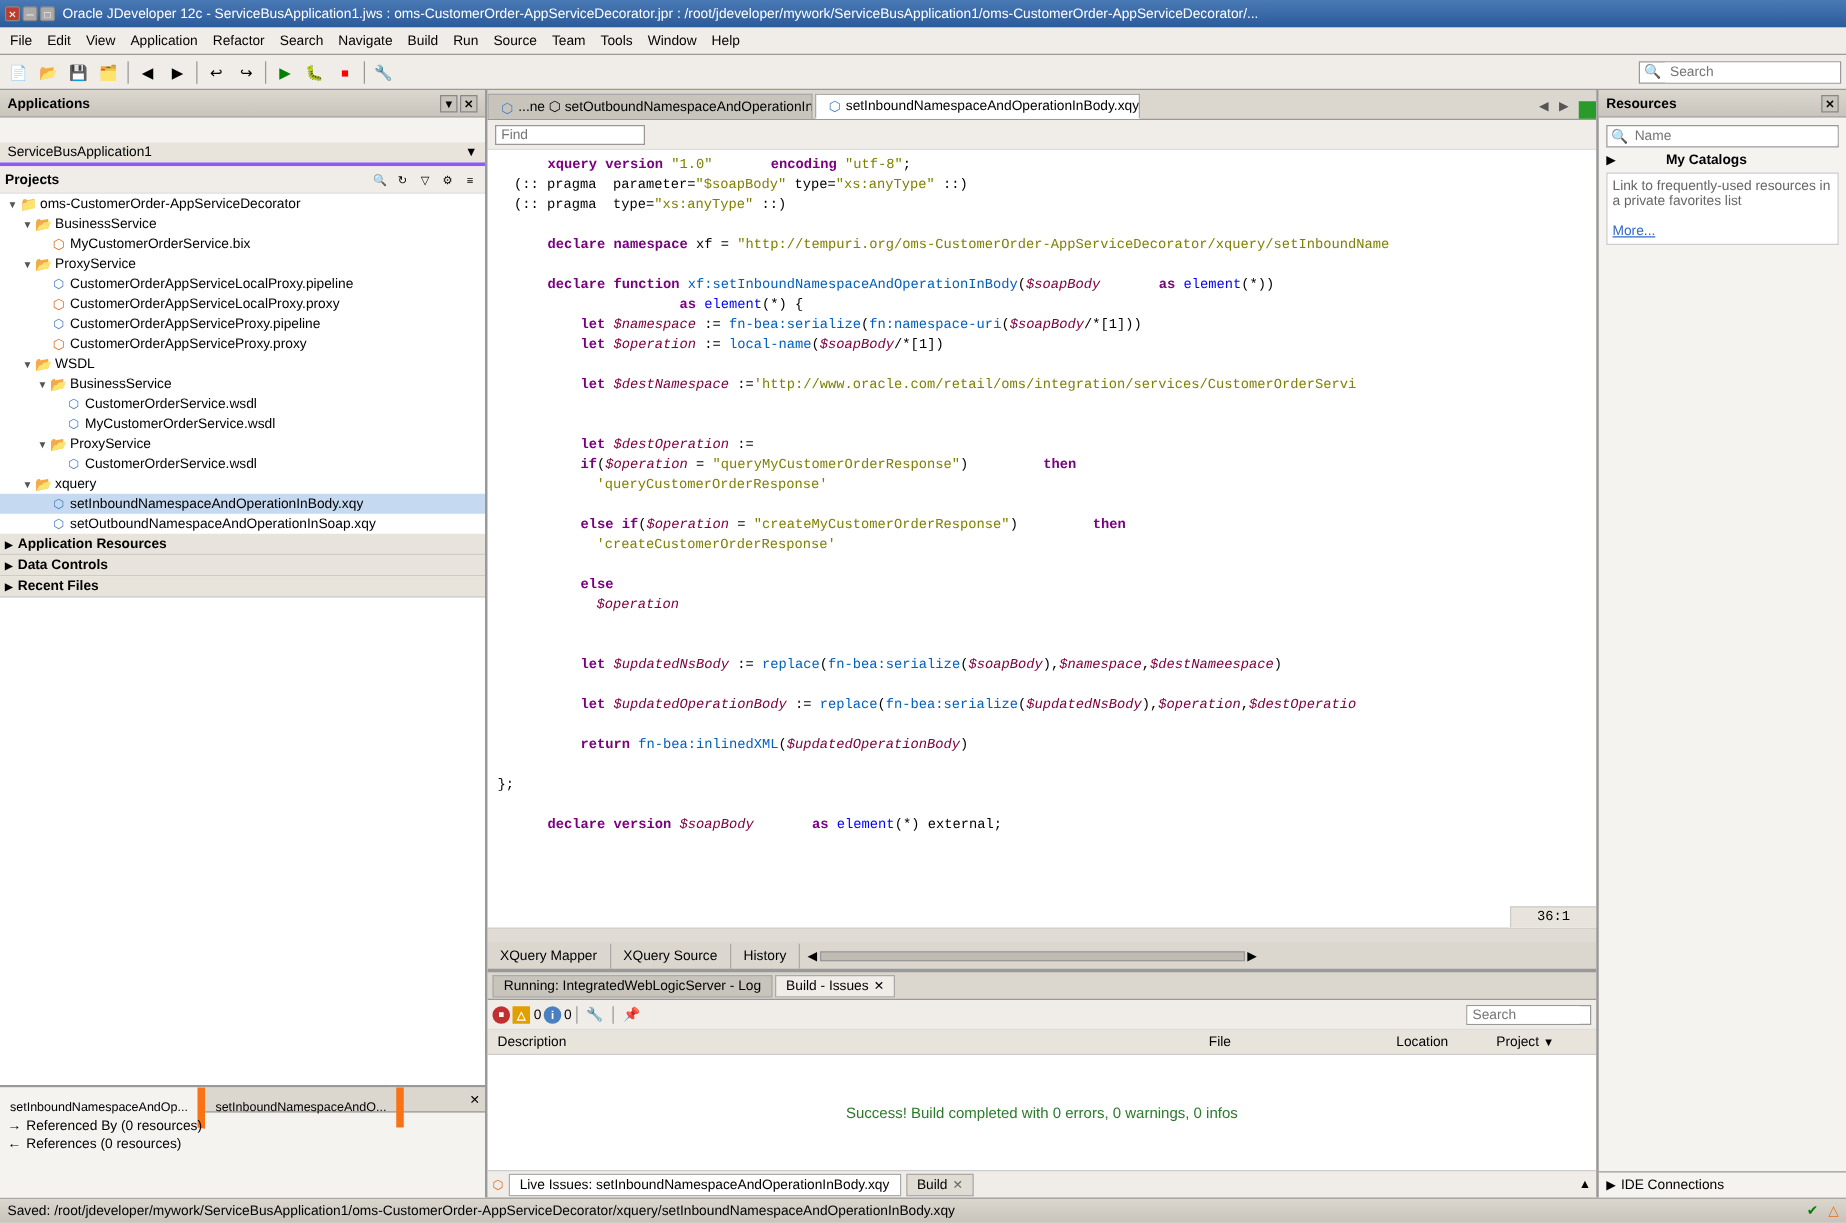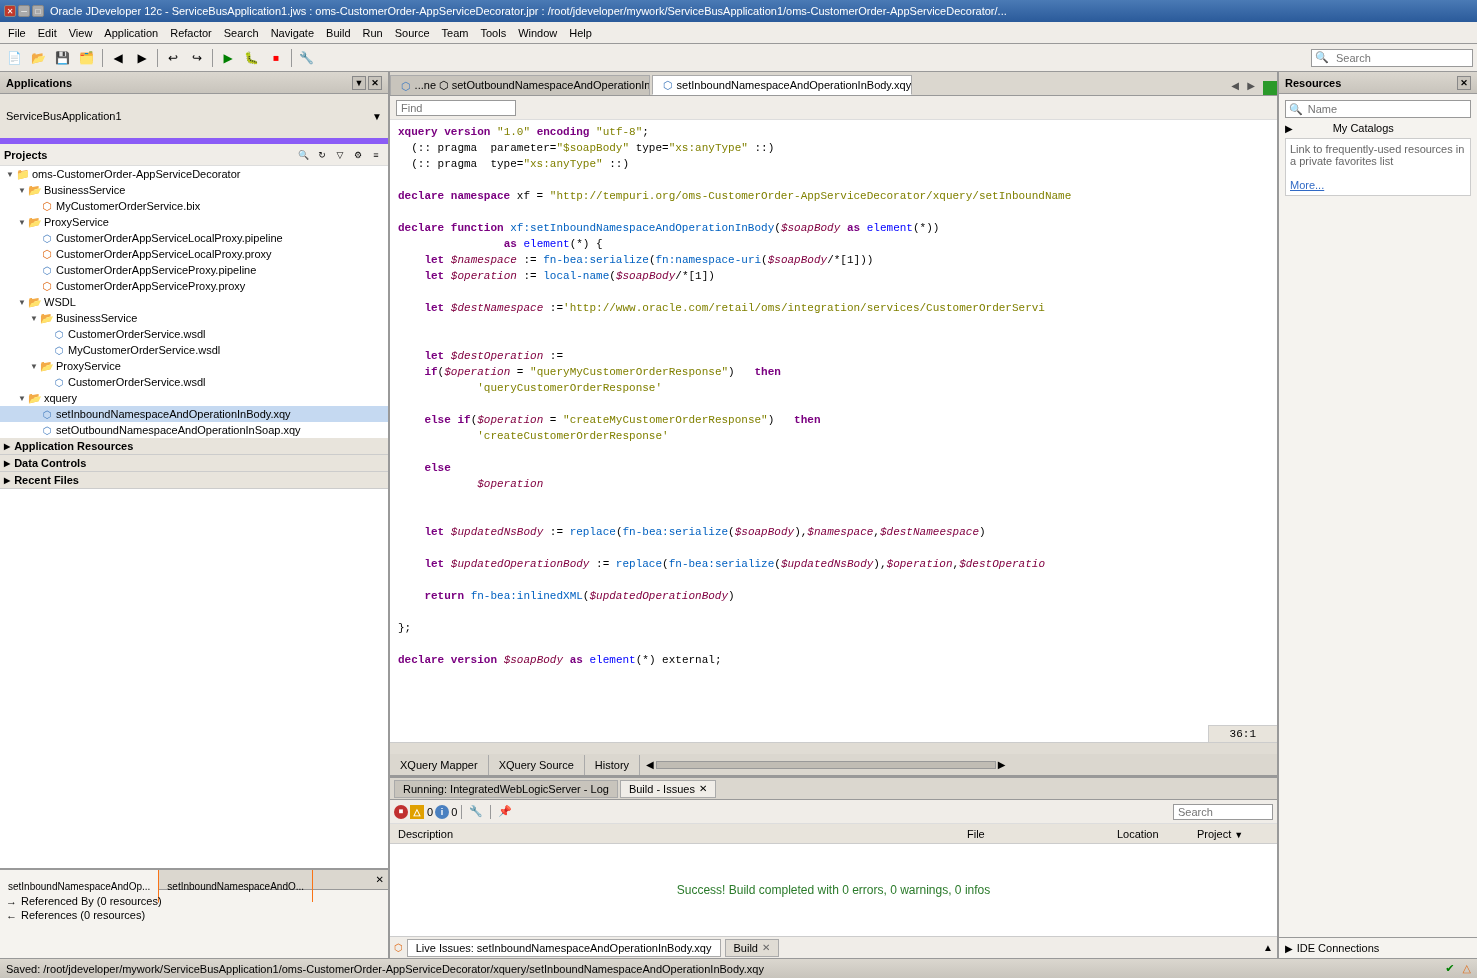--- a/index.html
+++ b/index.html
@@ -43,21 +43,21 @@
     .tree-item { display: flex; align-items: center; padding: 1px 0; cursor: pointer; white-space: nowrap; font-size: 11px; }
     .tree-item.selected { background: #c5d9f1; }
     .tree-arrow { width: 12px; display: inline-flex; align-items: center; justify-content: center; font-size: 8px; color: #555; }
     .tree-icon { width: 14px; height: 14px; margin-right: 2px; display: inline-flex; align-items: center; justify-content: center; }
     .folder-icon { color: #f0a020; font-size: 11px; }
     .file-icon-blue { color: #4a80c0; font-size: 10px; }
     
     
     .bottom-left { height: 90px; border-top: 2px solid #999; background: #f5f3ef; }
     .bottom-tabs { display: flex; background: #dbd7cf; border-bottom: 1px solid #999; height: 20px; }
-    .bottom-tab { padding: 16px 8px; font-size: 11px; cursor: pointer; border-right: 1px solid #f97316; display: flex; align-items: center; }
+    .bottom-tab { padding: 16px 8px; font-size: 11px; cursor: pointer; border-right: 6px solid #f97316; display: flex; align-items: center; }
     .bottom-tab.active { background: #f5f3ef; border-bottom: 1px solid #f5f3ef; }
     .bottom-content { padding: 4px 6px; font-size: 11px; }
     .bottom-item { display: flex; align-items: center; gap: 4px; padding: 1px 0; cursor: pointer; }
     
     
     .editor-area { flex: 1; display: flex; flex-direction: column; overflow: hidden; }
     
     
     .editor-tabs { display: flex; align-items: flex-end; background: #dbd7cf; border-bottom: 1px solid #999; height: 24px; padding-top: 2px; }
     .editor-tab { padding: 2px 10px; font-size: 11px; cursor: pointer; border: 1px solid #aaa; border-bottom: none; background: #c8c4bc; margin-right: 2px; display: flex; align-items: center; gap: 4px; height: 20px; white-space: nowrap; overflow: hidden; text-overflow: ellipsis; max-width: 260px; }
@@ -68,21 +68,21 @@
     
     
     .find-bar { display: flex; align-items: center; background: #f0ede8; height: 24px; border-bottom: 1px solid #ddd; padding: 0 6px; gap: 4px; font-size: 11px; }
     .find-bar input { height: 16px; border: 1px solid #999; padding: 0 4px; font-size: 11px; width: 140px; }
     
     
     .code-editor { flex: 1; overflow: auto; background: white; font-family: 'Courier New', monospace; font-size: 11px; position: relative; }
     .code-content { padding: 4px 8px; white-space: pre; line-height: 16px; }
     
     
-    .kw { color: #7a0080; font-weight: bold; }
+    .kw { color: #7a0080; font-weight: bold; margin-left: 40px; }
     .kw2 { color: #0000ff; }
     .str { color: #808000; }
     .var { color: #800040; font-style: italic; }
     .fn { color: #0060c0; }
     .highlight-line { background: #fffff0; display: block; }
     .editor-bottom-tabs { display: flex; align-items: center; background: #dbd7cf; border-bottom: 1px solid #999; height: 22px; }
     .editor-bottom-tab { padding: 2px 10px; font-size: 11px; cursor: pointer; border-right: 1px solid #aaa; display: flex; align-items: center; height: 20px; }
     
     
     .log-tabs { display: flex; align-items: center; background: #dbd7cf; border-bottom: 1px solid #999; height: 22px; padding: 0 4px; gap: 2px; }
@@ -192,21 +192,21 @@
   <div class="left-panel">
 
     <div class="panel-header">
       <span>Applications</span>
       <div class="panel-header-actions">
         <div class="panel-close-btn">▼</div>
         <div class="panel-close-btn">✕</div>
       </div>
     </div>
 
-    <div style="background:#e8e4dc; padding:16px 6px; font-size:11px; border-bottom:6px solid #8b5cf6; display:flex; align-items:center; justify-content:space-between;">
+    <div style="background:#e8e4dc; padding:2px 6px; font-size:11px; border-bottom:3px solid #8b5cf6; display:flex; align-items:center; justify-content:space-between;margin-top:20px;">
       <span style="font-size:11px;">ServiceBusApplication1</span>
       <span style="font-size:10px; cursor:pointer;">▼</span>
     </div>
 
     <div class="tree-toolbar">
       <span style="font-weight:bold; font-size:11px;">Projects</span>
       <div style="margin-left:auto; display:flex; gap:2px;">
         <button class="toolbar-btn" style="width:16px;height:16px;font-size:9px;">🔍</button>
         <button class="toolbar-btn" style="width:16px;height:16px;font-size:9px;">↻</button>
         <button class="toolbar-btn" style="width:16px;height:16px;font-size:9px;">▽</button>
@@ -497,21 +497,21 @@
     <div class="right-content">
 
       <div class="right-search-bar">
         <span style="padding:0 3px; color:#666;">🔍</span>
         <input type="text" style="border: none; outline: none; font-size: 11px; padding: 0px 2px; flex: 1 1 0%; height: 14px;" placeholder="Name">
       </div>
 
       <div class="right-section">
         <div style="display:flex; align-items:center; gap:4px; margin-bottom:4px; cursor:pointer;">
           <span style="font-size:10px;">▶</span>
-          <span style="font-weight:normal;padding-left:36px;">My Catalogs</span>
+          <span style="font-weight:bold;padding-left:36px;">My Catalogs</span>
         </div>
         <div class="right-catalogs">
           <span class="right-section-text">Link to frequently-used resources in a private favorites list</span>
           <br><br>
           <span class="right-section-link">More...</span>
         </div>
       </div>
     </div>
 
     <div class="ide-connections">

